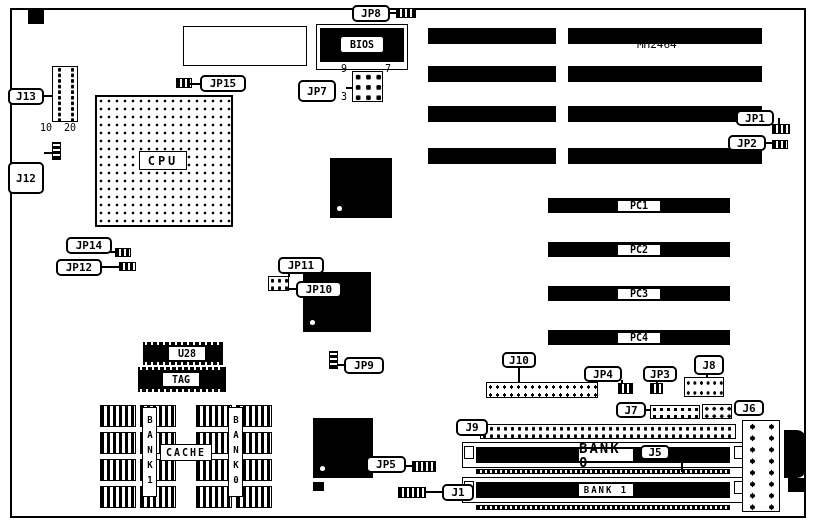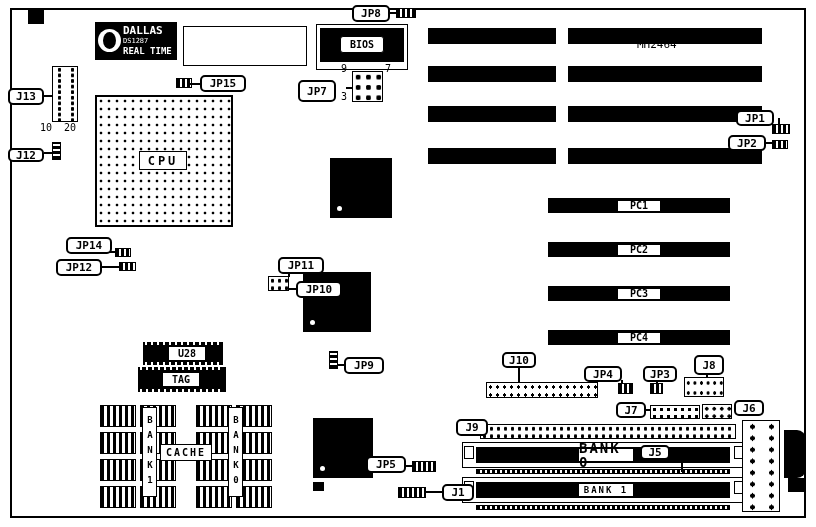--- a/index.html
+++ b/index.html
@@ -42,30 +42,20 @@
              justify-content:center; font-size:12px; font-weight:bold; letter-spacing:6px; }
   .kconn { position:absolute; background:#000; border-radius:0 9px 9px 0; }
 </style>
 </head>
 <body>
 
 <div class="board">
   <div class="frame"></div>
   <div class="blk" style="left:28px;top:10px;width:16px;height:14px"></div>
 
-  <div class="logo" style="left:95px;top:22px;width:82px;height:38px">
-    <div style="position:absolute;left:3px;top:7px;width:23px;height:23px;border-radius:50%;background:#fff">
-      <div style="position:absolute;left:5px;top:3px;width:13px;height:17px;border-radius:50%;background:#000"></div>
-    </div>
-    <div style="position:absolute;left:28px;top:3px">
-      <div style="font-size:11px;font-weight:bold;line-height:12px">DALLAS</div>
-      <div style="font-size:7px;line-height:9px">DS1287</div>
-      <div style="font-size:9px;font-weight:bold;line-height:11px">REAL TIME</div>
-    </div>
-  </div>
 
   <div class="sock" style="left:183px;top:26px;width:124px;height:40px"></div>
 
   <div class="sock" style="left:316px;top:24px;width:92px;height:46px"></div>
   <div class="blk" style="left:320px;top:28px;width:84px;height:34px"></div>
   <div class="labelbox" style="left:340px;top:36px;width:44px;height:17px;border-radius:3px">BIOS</div>
 
   <div class="bar" style="left:428px;top:28px;width:128px;height:16px"></div>
   <div class="bar" style="left:568px;top:28px;width:194px;height:16px"></div>
   <div class="bar" style="left:428px;top:66px;width:128px;height:16px"></div>
@@ -182,21 +172,21 @@
   <div class="line" style="left:621px;top:380px;width:2px;height:4px"></div>
   <div class="line" style="left:656px;top:380px;width:2px;height:4px"></div>
   <div class="line" style="left:706px;top:371px;width:2px;height:7px"></div>
   <div class="line" style="left:645px;top:409px;width:6px;height:2px"></div>
   <div class="line" style="left:681px;top:460px;width:2px;height:12px"></div>
   <div class="line" style="left:426px;top:491px;width:16px;height:2px"></div>
   <div class="line" style="left:406px;top:465px;width:7px;height:2px"></div>
 
   <div class="callout" style="left:352px;top:5px;width:38px;height:17px">JP8</div>
   <div class="callout" style="left:8px;top:88px;width:36px;height:17px">J13</div>
-  <div class="callout" style="left:8px;top:148px;width:36px;height:14px">J12</div>
+  <div class="callout" style="left:8px;top:162px;width:36px;height:32px">J12</div>
   <div class="callout" style="left:200px;top:75px;width:46px;height:17px">JP15</div>
   <div class="callout" style="left:298px;top:80px;width:38px;height:22px">JP7</div>
   <div class="callout" style="left:736px;top:110px;width:38px;height:16px">JP1</div>
   <div class="callout" style="left:728px;top:135px;width:38px;height:16px">JP2</div>
   <div class="callout" style="left:66px;top:237px;width:46px;height:17px">JP14</div>
   <div class="callout" style="left:56px;top:259px;width:46px;height:17px">JP12</div>
   <div class="callout" style="left:278px;top:257px;width:46px;height:17px">JP11</div>
   <div class="callout" style="left:296px;top:281px;width:46px;height:17px">JP10</div>
   <div class="callout" style="left:344px;top:357px;width:40px;height:17px">JP9</div>
   <div class="callout" style="left:502px;top:352px;width:34px;height:16px">J10</div>

